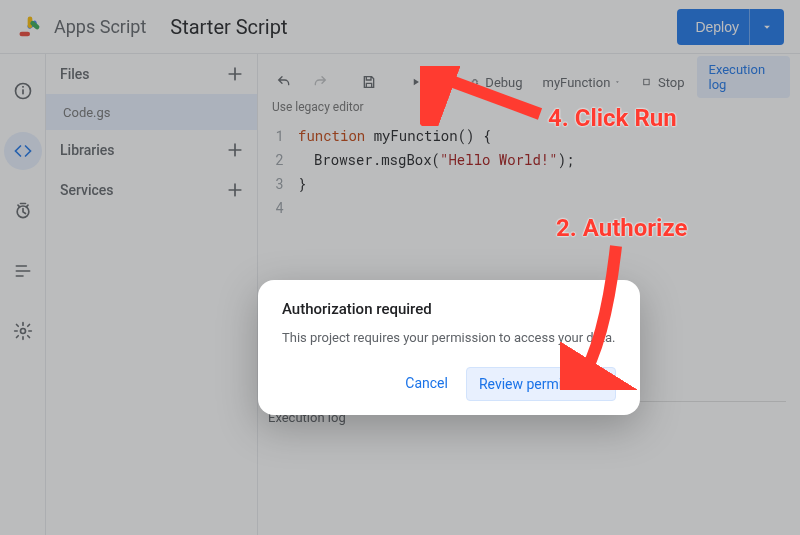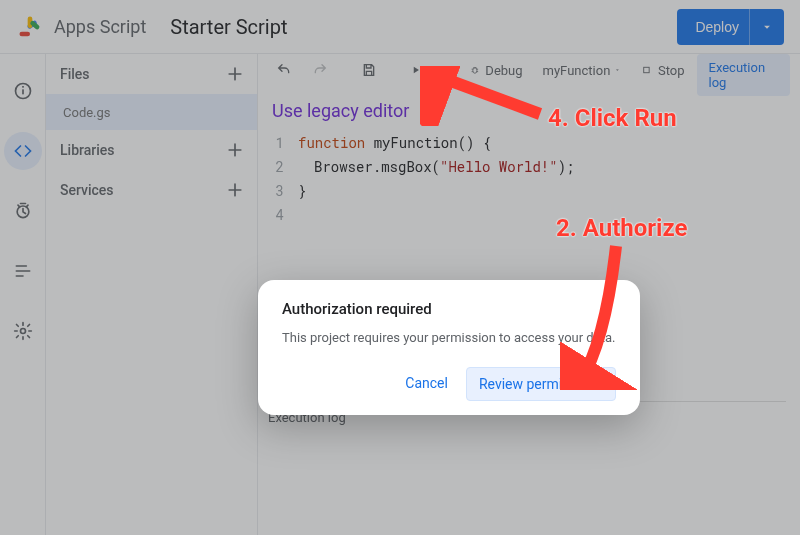--- a/index.html
+++ b/index.html
@@ -65,39 +65,39 @@
     color: #737373; background: #e8f0fe;
     border-left: 3px solid transparent;
   }
 
   
   .editor {
     position: absolute; left: 258px; right: 0; top: 54px; bottom: 0;
     background: #fff;
   }
   .toolbar {
-    height: 44px; display:flex; align-items:flex-start; gap: 4px;
+    height: 44px; display:flex; align-items:flex-end; gap: 4px;
     padding: 0 10px;
     color: #5f6368;
   }
   .tb-btn {
     height: 32px; min-width: 32px; padding: 0 8px;
     display: inline-flex; align-items:center; gap:6px;
     color: #5f6368; font-size: 13px; border-radius: 4px;
   }
   .tb-btn svg { width: 16px; height: 16px; }
   .tb-sep { width: 10px; }
   .fn-select { color:#5f6368; font-size:13px; display:flex; align-items:center; gap:4px;}
   .exec-log {
     margin-left: auto;
     color: #1a73e8; background: #e8f0fe;
     padding: 6px 12px; border-radius: 4px; font-size: 13px;
   }
   .legacy {
-    padding: 2px 14px 10px; color:#6d28d9; font-size: 18px;
+    padding: 2px 14px 10px; color:#737373; font-size: 12px;
   }
   .code {
     font-family: "Roboto Mono", Menlo, Consolas, monospace;
     font-size: 14px; line-height: 24px;
     padding-left: 12px;
   }
   .code .line { display:flex; }
   .code .ln { width: 28px; text-align:right; padding-right: 14px; color:#9aa0a6; }
   .tok-kw { color:#c2410c; }
   .tok-fn { color:#202124; }

